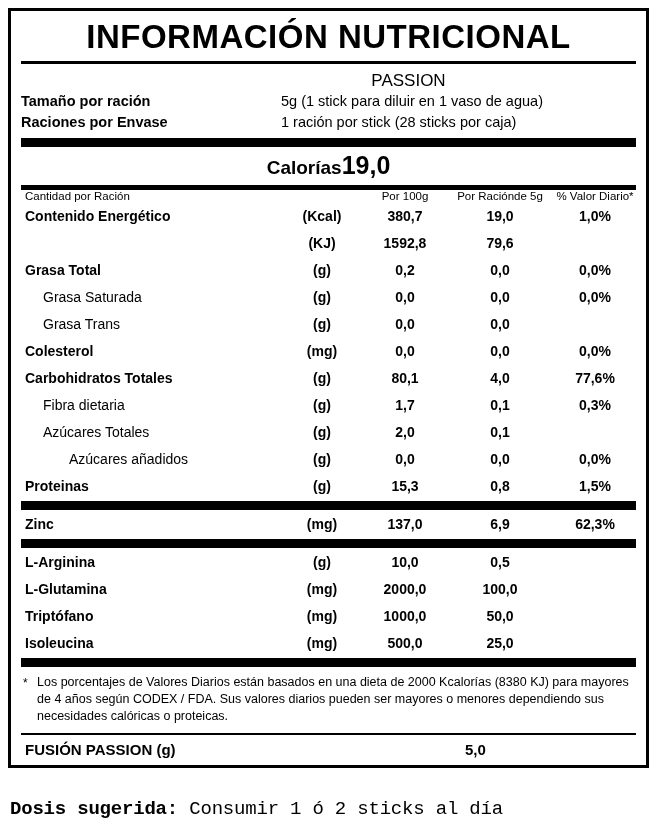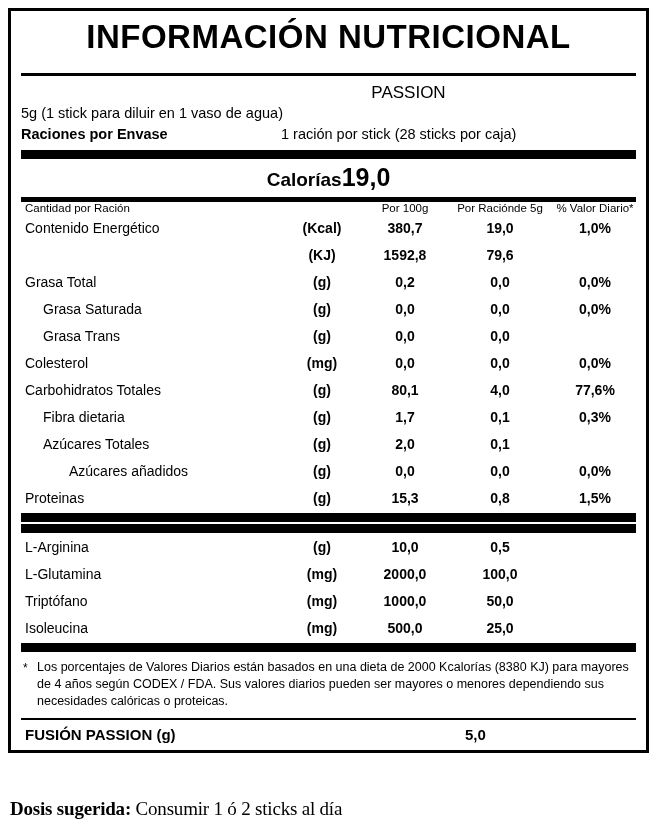--- a/index.html
+++ b/index.html
@@ -27,21 +27,21 @@
     padding: 0 10px;
   }
 
   
   .title {
     text-align: center;
     font-weight: bold;
     font-size: 33px;
     letter-spacing: 0.5px;
     line-height: 1;
-    padding: 9px 0 20px 0;
+    padding: 9px 0 8px 0;
   }
   .rule-title {
     height: 3px;
     background: #000;
     margin: 0 0 6px 0;
   }
 
   
   .brand {
     text-align: center;
@@ -102,21 +102,21 @@
     font-weight: normal;
     padding: 6px 0 7px 0;
     text-align: center;
   }
   .hdr td.name { text-align: left; padding-left: 4px; }
 
   tr.nrow td { padding: 5.5px 0 5.5px 0; text-align: center; }
   tr.nrow td.name { text-align: left; }
   tr.nrow td.unit { text-align: center; }
 
-  td.name.lvl0 { font-weight: normal; padding-left: 4px; }
+  td.name.lvl0 { font-weight: bold; padding-left: 4px; }
   td.name.lvl1 { font-weight: normal; padding-left: 22px; }
   td.name.lvl2 { font-weight: normal; padding-left: 48px; }
   td.unit, td.v100, td.vserv, td.vdv { font-weight: bold; }
   tr.nrow.plain td.v100, tr.nrow.plain td.vserv,
   tr.nrow.plain td.vdv, tr.nrow.plain td.unit { font-weight: bold; }
 
   .sect-spacer-top td { padding-top: 7px; }
 
   
   .footnote {
@@ -142,39 +142,40 @@
   }
   .fusion .fname { flex: 0 0 420px; }
   .fusion .fval  { flex: 0 0 auto; margin-left: 20px; }
 
   
   .dosage {
     position: absolute;
     left: 10px;
     top: 798px;
     font-size: 19px;
-    font-family: Liberation Serif, serif;
+    font-family: Liberation Mono, monospace;
     letter-spacing: -0.2px;
     white-space: nowrap;
   }
   .dosage b { font-weight: bold; }
   .dosage span.rest { font-weight: normal; }
 </style>
 </head>
 <body>
 
 <div id="label">
   <div class="inner">
 
     <div class="title">INFORMACIÓN NUTRICIONAL</div>
     <div class="rule-title"></div>
 
     <div class="serving-block">
       <div class="brand">PASSION</div>
       <div class="serving-row">
+        <div class="serving-left">Tamaño por ración</div>
         <div class="serving-right">5g (1 stick para diluir en 1 vaso de agua)</div>
       </div>
       <div class="serving-row">
         <div class="serving-left">Raciones por Envase</div>
         <div class="serving-right">1 ración por stick (28 sticks por caja)</div>
       </div>
     </div>
 
     <div class="bar-thick"></div>
 
@@ -278,20 +279,38 @@
             <td class="unit">(g)</td>
             <td class="v100">15,3</td>
             <td class="vserv">0,8</td>
             <td class="vdv">1,5%</td>
           </tr>
         </tbody>
     </table>
 
     <div class="bar-thick"></div>
 
+    <table class="nutr">
+      <colgroup>
+        <col class="c-name">
+          <col class="c-unit">
+          <col class="c-100">
+          <col class="c-serv">
+          <col class="c-dv">
+      </colgroup>
+      <tbody id="mineral-rows">
+          <tr class="nrow plain sect-spacer-top">
+            <td class="name lvl0">Zinc</td>
+            <td class="unit">(mg)</td>
+            <td class="v100">137,0</td>
+            <td class="vserv">6,9</td>
+            <td class="vdv">62,3%</td>
+          </tr>
+        </tbody>
+    </table>
 
     <div class="bar-thick"></div>
 
     <table class="nutr">
       <colgroup>
         <col class="c-name">
           <col class="c-unit">
           <col class="c-100">
           <col class="c-serv">
           <col class="c-dv">

